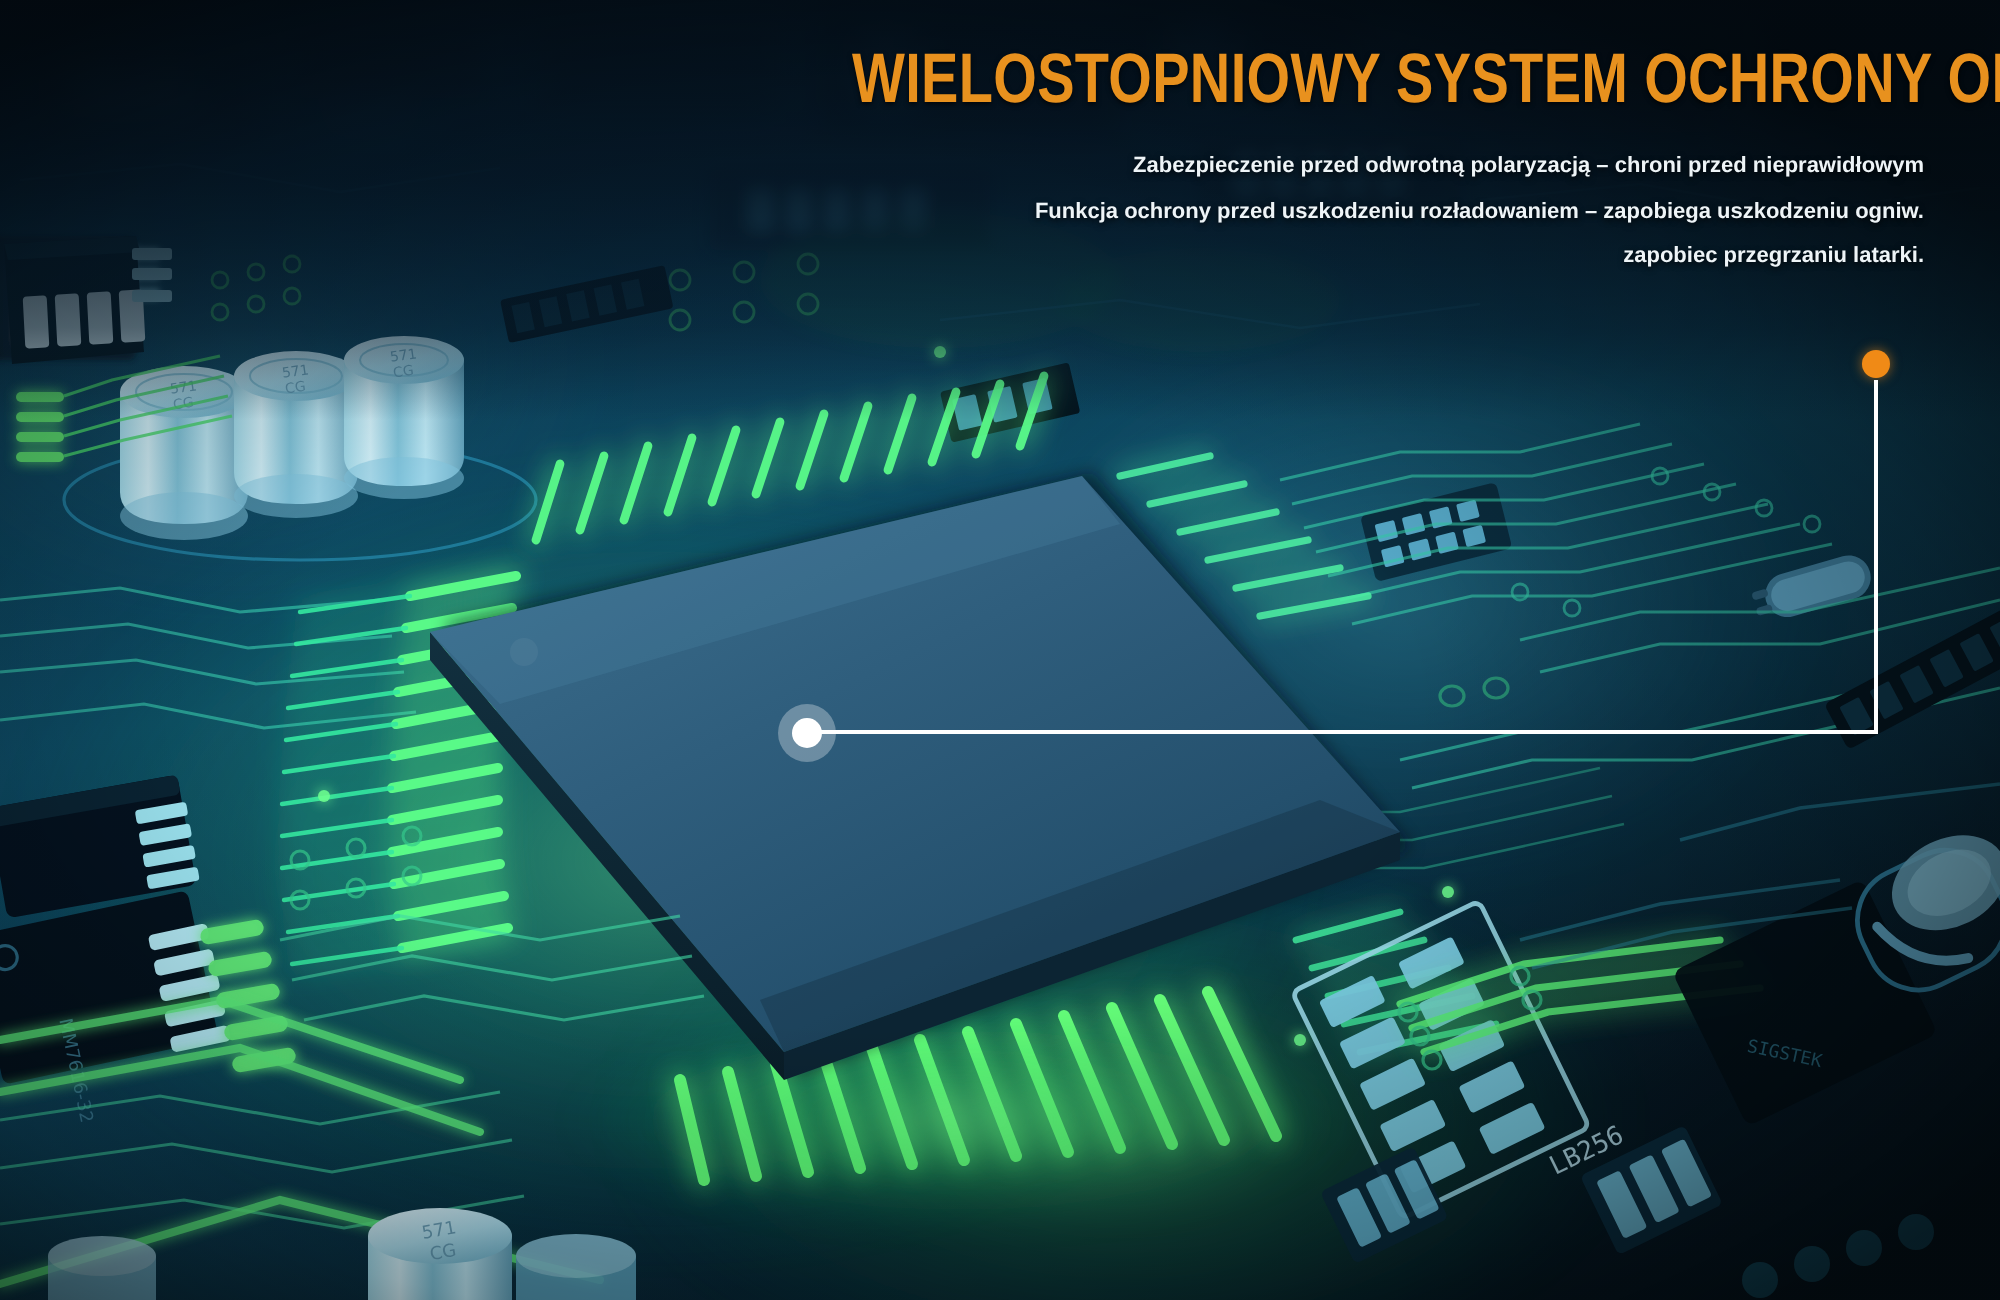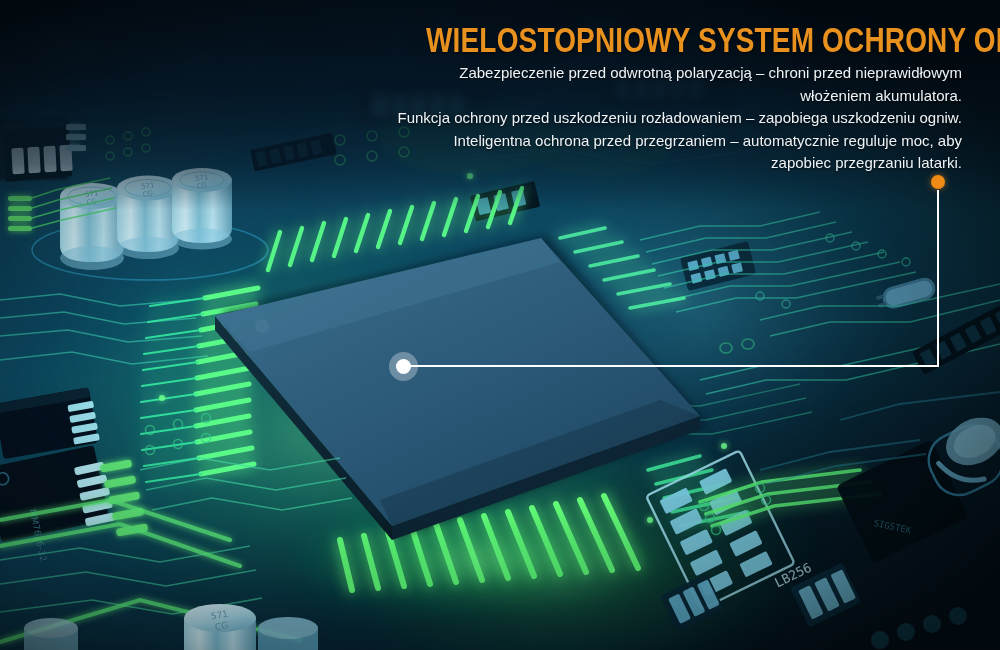--- a/index.html
+++ b/index.html
@@ -45,25 +45,25 @@
     line-height:40px;
     font-weight:bold;
     letter-spacing:.2px;
     transform:scaleX(.80);
     transform-origin:right center;
     white-space:nowrap;
     text-shadow:0 1px 3px rgba(0,0,0,.75);
     font-family:"Liberation Sans Narrow","Liberation Sans", sans-serif;
   }
   #body {
-    margin-top:2px;
+    margin-top:12px;
     color:#eef4f7;
-    font-size:15px;
+    font-size:11px;
     line-height:22.5px;
-    font-weight:400;
+    font-weight:700;
     text-shadow:0 1px 3px rgba(0,0,0,.8);
   }
   #body .ln { display:block; white-space:nowrap; }
 
   
   #callout { position:absolute; inset:0; pointer-events:none; }
   .dot-orange {
     position:absolute; left:931px; top:175px;
     width:14px; height:14px; border-radius:50%;
     background:#F08A16;
@@ -663,23 +663,21 @@
     </svg>
 
     <div id="topveil"></div>
     <div id="vign"></div>
   </div>
 
   <div id="textblock">
     <div id="title">WIELOSTOPNIOWY SYSTEM OCHRONY OBWODU</div>
     <div id="body">
       <span class="ln">Zabezpieczenie przed odwrotną polaryzacją – chroni przed nieprawidłowym</span>
-      <span class="ln">włożeniem akumulatora.</span>
       <span class="ln">Funkcja ochrony przed uszkodzeniu rozładowaniem – zapobiega uszkodzeniu ogniw.</span>
-      <span class="ln">Inteligentna ochrona przed przegrzaniem – automatycznie reguluje moc, aby</span>
       <span class="ln">zapobiec przegrzaniu latarki.</span>
     </div>
   </div>
 
   <div id="callout">
     <div class="dot-orange"></div>
     <div class="line-v"></div>
     <div class="line-h"></div>
     <div class="dot-white-ring"></div>
     <div class="dot-white"></div>

